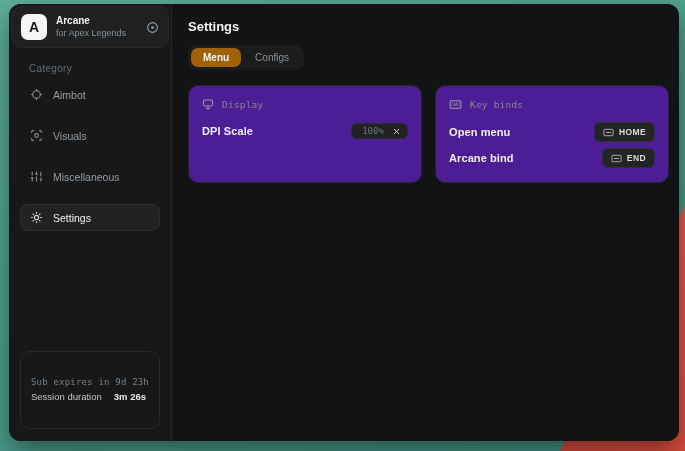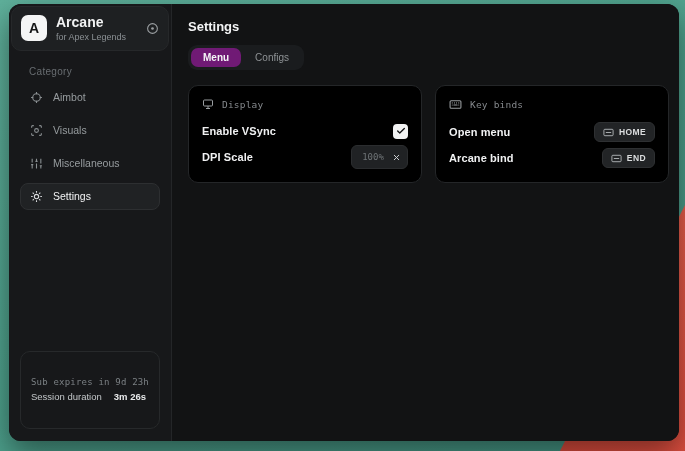--- a/index.html
+++ b/index.html
@@ -28,27 +28,27 @@
   .brand{
     margin:2px; background:#1e2022; border:1px solid #26282a;
     border-radius:10px; padding:7px 9px; display:flex; align-items:center; gap:9px;
   }
   .brand-logo{
     width:26px; height:26px; border-radius:7px; background:#f4f5f5;
     color:#141516; font-weight:700; font-size:14px;
     display:flex; align-items:center; justify-content:center;
   }
   .brand-text{ flex:1; line-height:1.25; }
-  .brand-name{ color:#f1f2f3; font-size:14px; font-weight:700; }
+  .brand-name{ color:#f1f2f3; font-size:10px; font-weight:700; }
   .brand-sub{ color:#8b9094; font-size:9px; }
   .brand-icon{ color:#9b9fa2; display:flex; }
   .category{
     color:#686d71; font-size:10px; margin:13px 20px 7px; letter-spacing:.3px;
   }
-  .nav{ padding:0 11px; display:flex; flex-direction:column; gap:6px; }
+  .nav{ padding:0 11px; display:flex; flex-direction:column; gap:14px; }
   .nav-item{
     height:27px; display:flex; align-items:center; gap:10px;
     padding:0 9px; border-radius:8px; border:1px solid transparent;
     color:#979c9f; font-size:10.5px; cursor:pointer;
   }
   .nav-item .ni{ display:flex; color:#8b9093; }
   .nav-item.active{
     background:#202224; border-color:#2d2f31; color:#f2f3f4;
   }
   .nav-item.active .ni{ color:#d7d9db; }
@@ -66,42 +66,42 @@
   
   .main{ flex:1; padding:15px 16px; background:#121314; }
   .page-title{ color:#f3f4f5; font-size:13px; font-weight:700; }
   .tabs{
     display:inline-flex; margin-top:11px; background:#1a1c1e;
     border-radius:9px; padding:3px; gap:2px;
   }
   .tab{
     padding:4px 12px; font-size:10px; color:#8e9295; border-radius:7px; cursor:pointer;
   }
-  .tab.active{ background:#701a75; color:#f4f5f6; font-weight:700; }
+  .tab.active{ background:#a16207; color:#f4f5f6; font-weight:700; }
   .cards{ display:flex; gap:13px; margin-top:15px; }
   .card{
-    width:234px; background:#000000; border:1px solid #242628;
+    width:234px; background:#4c1d95; border:1px solid #242628;
     border-radius:10px; padding:9px 13px 11px;
   }
   .card-title{
     display:flex; align-items:center; gap:8px; color:#85898d;
     font-family:"DejaVu Sans Mono", monospace; font-size:9.5px;
     margin:3px 0 8px; letter-spacing:.2px;
   }
   .card-title .ci{ display:flex; color:#9a9ea1; }
   .row{
     display:flex; align-items:center; justify-content:space-between; height:26px;
   }
   .row-label{ color:#f0f1f2; font-size:11px; font-weight:700; letter-spacing:.1px; }
   .checkbox{
     width:15px; height:15px; background:#f2f3f3; border-radius:4px;
     display:flex; align-items:center; justify-content:center; cursor:pointer;
   }
   .dpi-input{
-    width:57px; height:24px; background:#202224; border:1px solid #2b2d2f;
+    width:57px; height:16px; background:#202224; border:1px solid #2b2d2f;
     border-radius:6px; display:flex; align-items:center; padding:4px 6px; gap:4px; cursor:text;
   }
   .dpi-value{
     flex:1; text-align:center; color:#6e7376; font-size:9px;
     font-family:"DejaVu Sans Mono", monospace;
   }
   .dpi-clear{ display:flex; color:#cfd2d4; cursor:pointer; }
   .key-pill{
     height:20px; background:#222426; border:1px solid #2e3032; border-radius:6px;
     display:flex; align-items:center; gap:5px; padding:0 8px; cursor:pointer;
@@ -205,28 +205,20 @@
         <div class="card-title">
           <span class="ci">
             <svg width="12" height="12" viewBox="0 0 24 24" fill="none" stroke="currentColor" stroke-width="2">
               <rect x="3" y="4" width="18" height="12" rx="2"></rect>
                 <path d="M8 21h8M12 16v5"></path>
             </svg>
           </span>
           <span>Display</span>
         </div>
 
-        <div class="row">
-          <span class="row-label">Enable VSync</span>
-          <span class="checkbox">
-            <svg width="10" height="10" viewBox="0 0 24 24" fill="none" stroke="#141516" stroke-width="3.2" stroke-linecap="round" stroke-linejoin="round">
-              <polyline points="20 6 9 17 4 12"></polyline>
-            </svg>
-          </span>
-        </div>
 
         <div class="row">
           <span class="row-label">DPI Scale</span>
           <span class="dpi-input">
             <span class="dpi-value">100%</span>
             <span class="dpi-clear">
               <svg width="9" height="9" viewBox="0 0 24 24" fill="none" stroke="currentColor" stroke-width="2.6" stroke-linecap="round">
                 <path d="M18 6L6 18M6 6l12 12"></path>
               </svg>
             </span>

